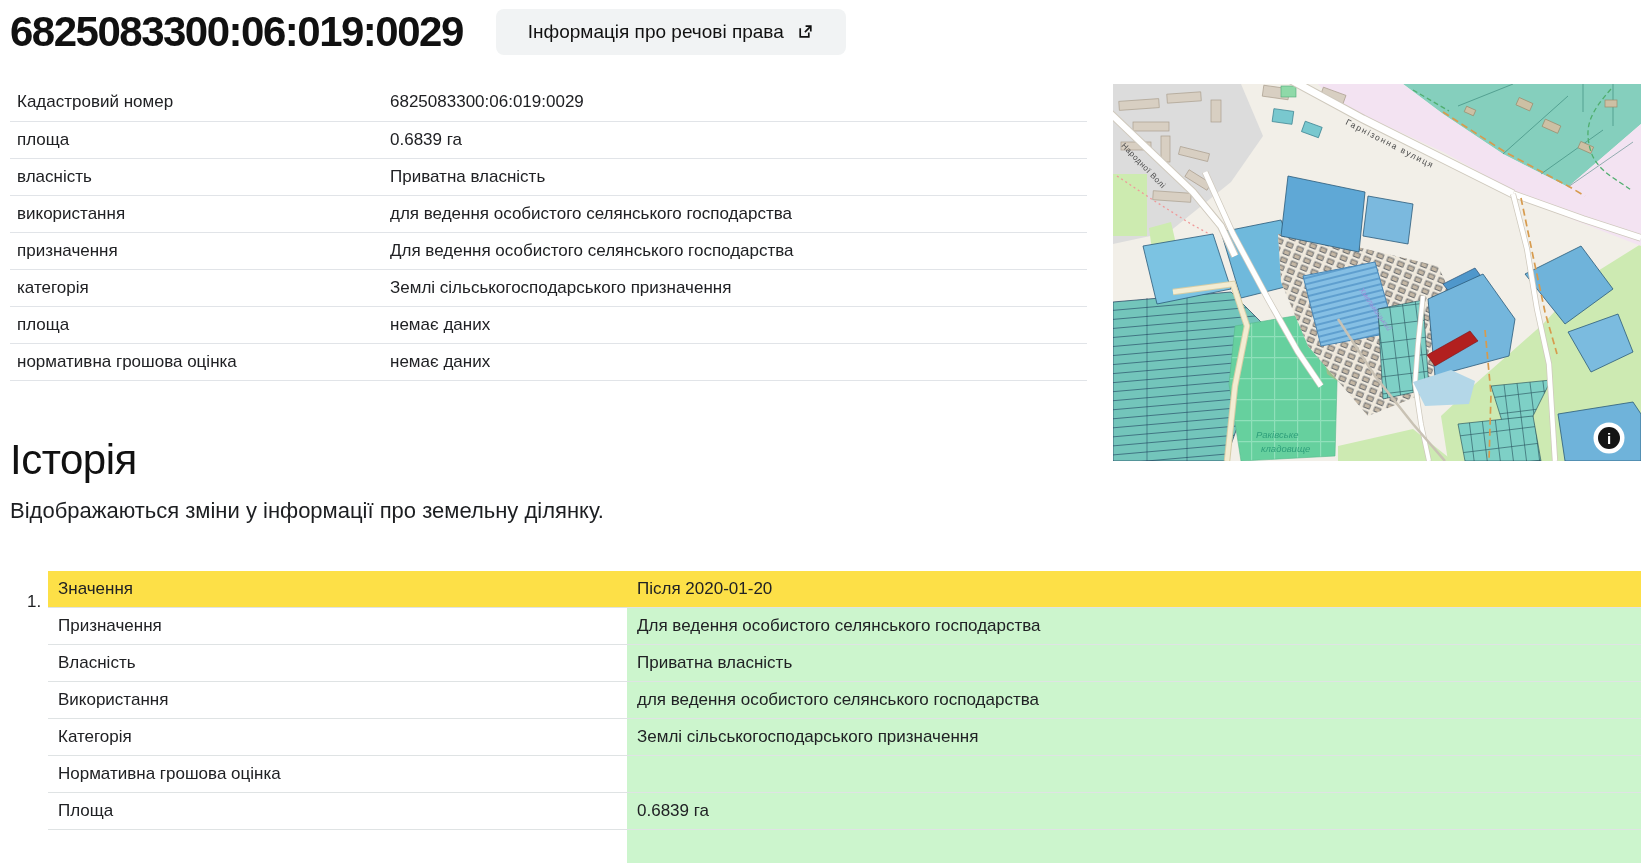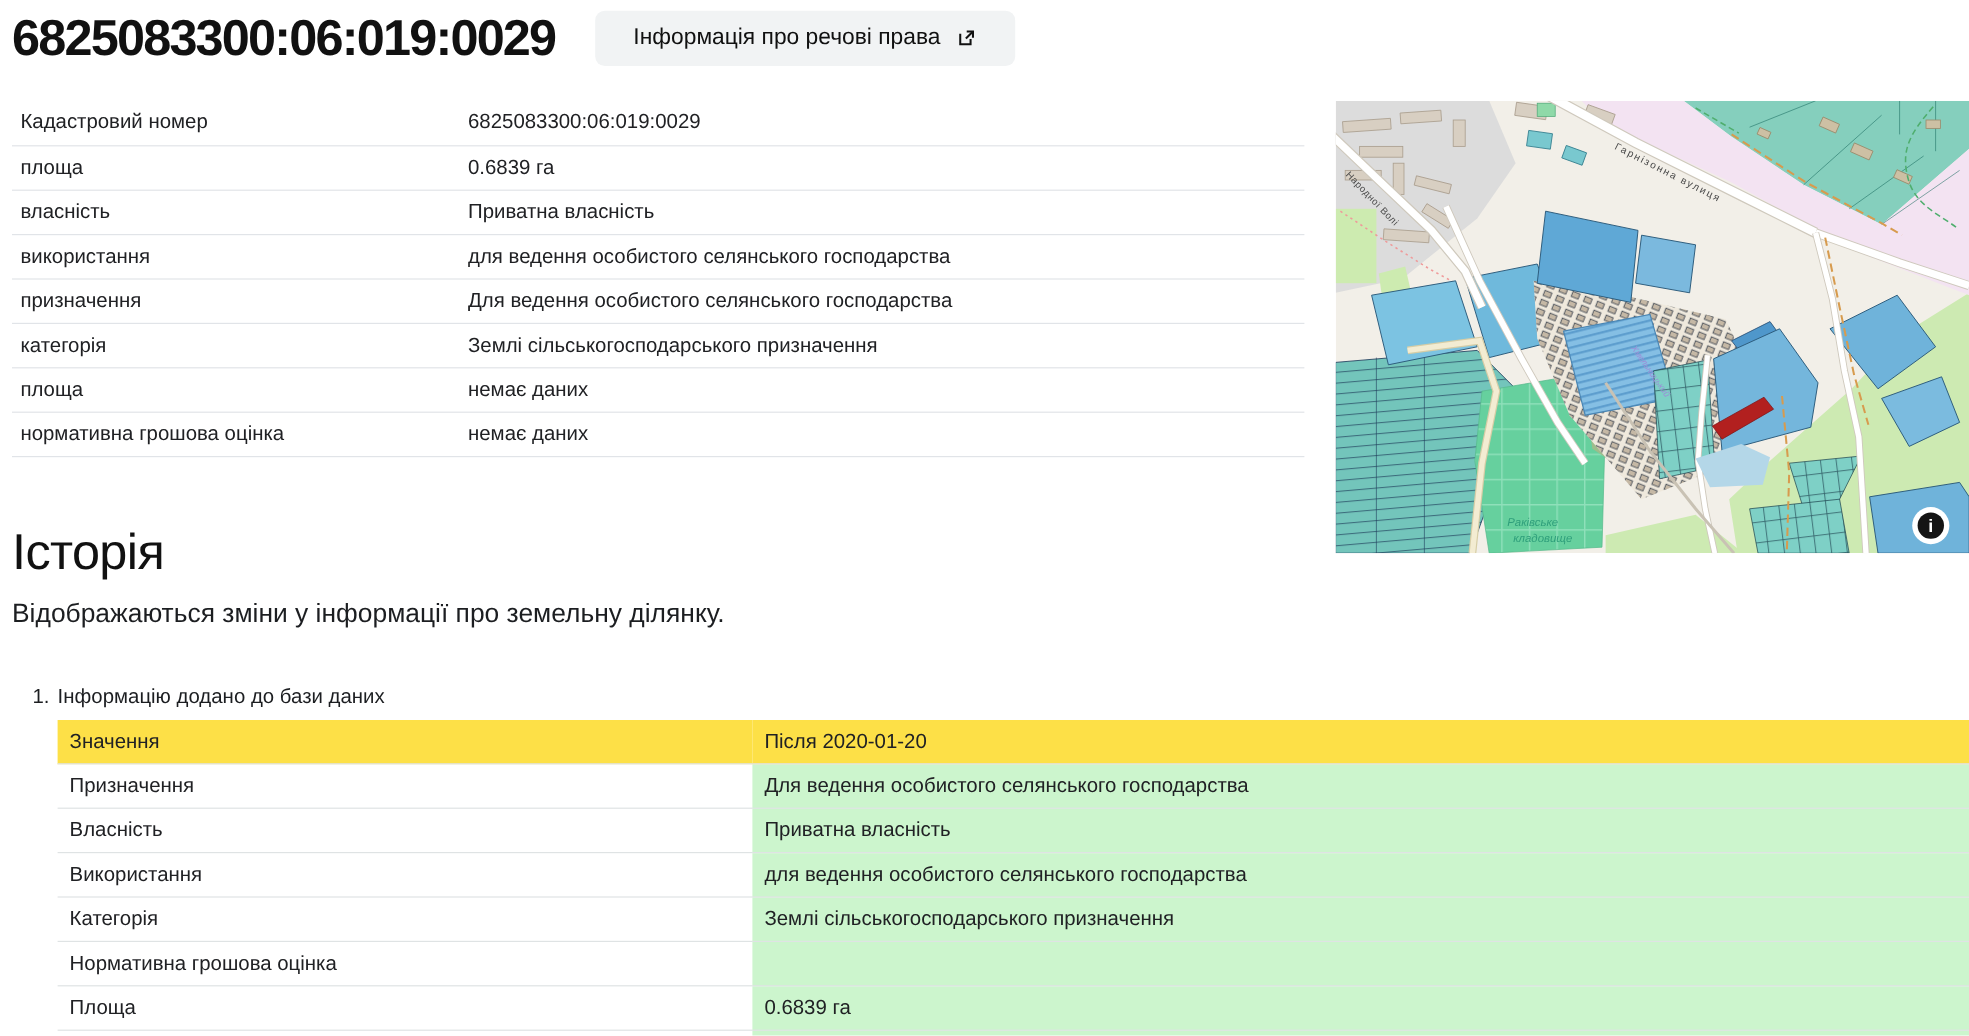--- a/index.html
+++ b/index.html
@@ -277,21 +277,20 @@
     <text x="496" y="359.5" font-size="15" font-weight="bold" fill="#ffffff" text-anchor="middle">i</text>
   </g>
 </svg>
 </div>
 
 <h2 class="hist-title">Історія</h2>
 <p class="hist-desc">Відображаються зміни у інформації про земельну ділянку.</p>
 
 <ol class="hist-list">
   <li>
-    <div class="entry-title">Інформацію додано до бази даних</div>
     <table class="hist">
       <tbody>
         <tr class="head">
           <td class="h-lbl">Значення</td>
           <td>Після 2020-01-20</td>
         </tr>
         <tr>
           <td class="h-lbl">Призначення</td>
           <td class="h-val">Для ведення особистого селянського господарства</td>
         </tr>

